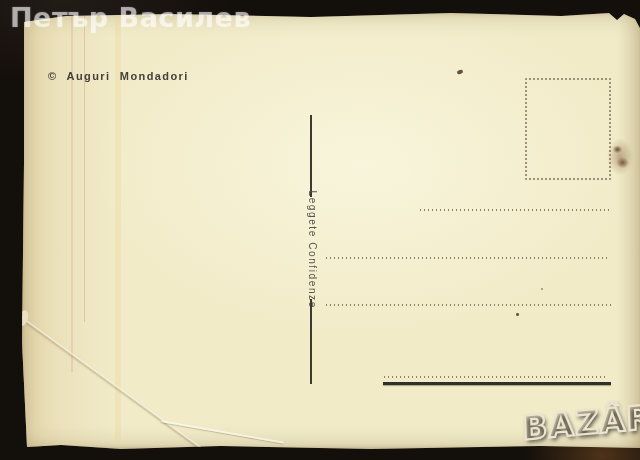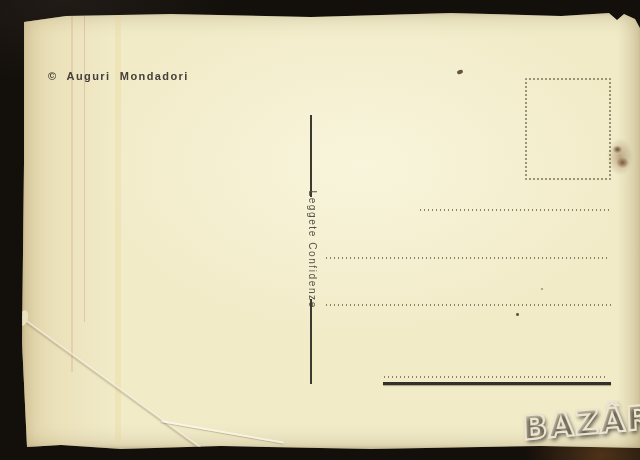--- a/index.html
+++ b/index.html
@@ -120,16 +120,17 @@
     <div class="crease c2"></div>
     <div class="edge-chip"></div>
 
     <div class="speck p1"></div>
     <div class="speck p2"></div>
     <div class="speck p3"></div>
   </div>
 
   <div class="stain"></div>
 
+  <div class="watermark">Петър Василев</div>
 
   <div class="bazar">BAZÂR</div>
 
 </div>
 
 </body></html>

